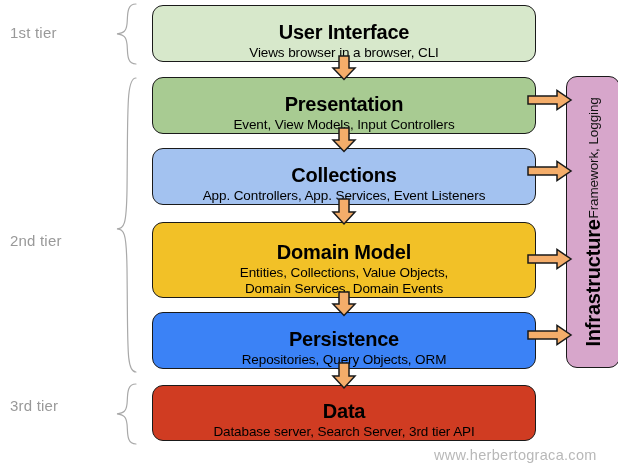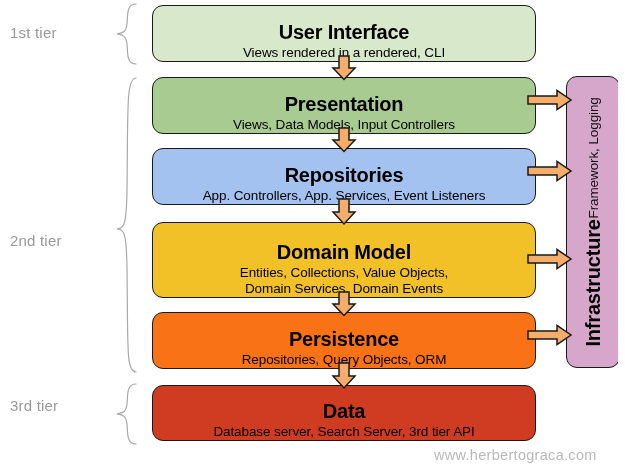--- a/index.html
+++ b/index.html
@@ -124,40 +124,40 @@
   <svg class="brace" style="left:100px; top:70px;" width="48" height="310" viewBox="0 0 48 310">
     <path d="M36 8 C26 8 28 40 27 120 C26.4 156 24 158 17 158.8 C24 159.6 26.4 162 27 198 C28 278 26 302 36 302" fill="none" stroke="#a9a9a9" stroke-width="1.2" stroke-linecap="round"></path>
   </svg>
 
   <svg class="brace" style="left:100px; top:379px;" width="48" height="75" viewBox="0 0 48 75">
     <path d="M36 5 C26 5 28 17 27 25 C26.2 32 24 34 17 34.8 C24 35.6 26.2 38 27 45 C28 53 26 65 36 65" fill="none" stroke="#a9a9a9" stroke-width="1.2" stroke-linecap="round"></path>
   </svg>
 
   <div class="layer-box" style="left:152px; top:5px; width:384px; height:57px; background:#d7e8cb;">
     <div class="layer-title">User Interface</div>
-    <div class="layer-sub">Views rendered in a rendered, CLI</div>
+    <div class="layer-sub">Views browser in a browser, CLI</div>
   </div>
 
   <div class="layer-box" style="left:152px; top:77px; width:384px; height:57px; background:#a8cb92;">
     <div class="layer-title">Presentation</div>
-    <div class="layer-sub">Views, Data Models, Input Controllers</div>
+    <div class="layer-sub">Event, View Models, Input Controllers</div>
   </div>
 
   <div class="layer-box" style="left:152px; top:148px; width:384px; height:57px; background:#a3c2f0;">
-    <div class="layer-title">Repositories</div>
+    <div class="layer-title">Collections</div>
     <div class="layer-sub">App. Controllers, App. Services, Event Listeners</div>
   </div>
 
   <div class="layer-box" style="left:152px; top:222px; width:384px; height:76px; background:#f2c127;">
     <div class="layer-title">Domain Model</div>
     <div class="layer-sub" style="white-space:pre-line;">Entities, Collections, Value Objects,
 Domain Services, Domain Events</div>
   </div>
 
-  <div class="layer-box" style="left:152px; top:312px; width:384px; height:57px; background:#f97316;">
+  <div class="layer-box" style="left:152px; top:312px; width:384px; height:57px; background:#3b82f6;">
     <div class="layer-title">Persistence</div>
     <div class="layer-sub">Repositories, Query Objects, ORM</div>
   </div>
 
   <div class="layer-box" style="left:152px; top:385px; width:384px; height:56px; background:#d03c22;">
     <div class="layer-title">Data</div>
     <div class="layer-sub">Database server, Search Server, 3rd tier API</div>
   </div>
 
   <div id="infrastructure" style="left:566px; top:76px; width:54px; height:292px; background:#d7a6cb;">

